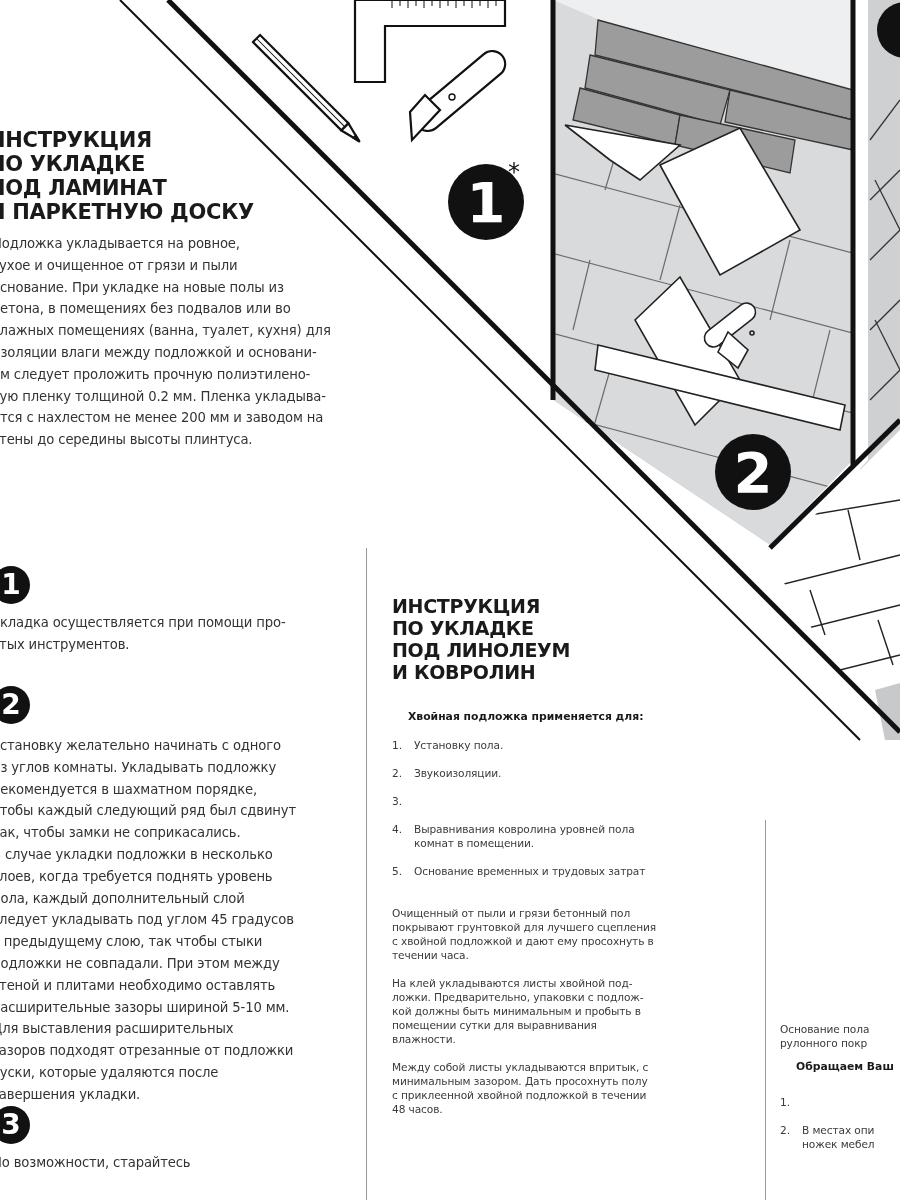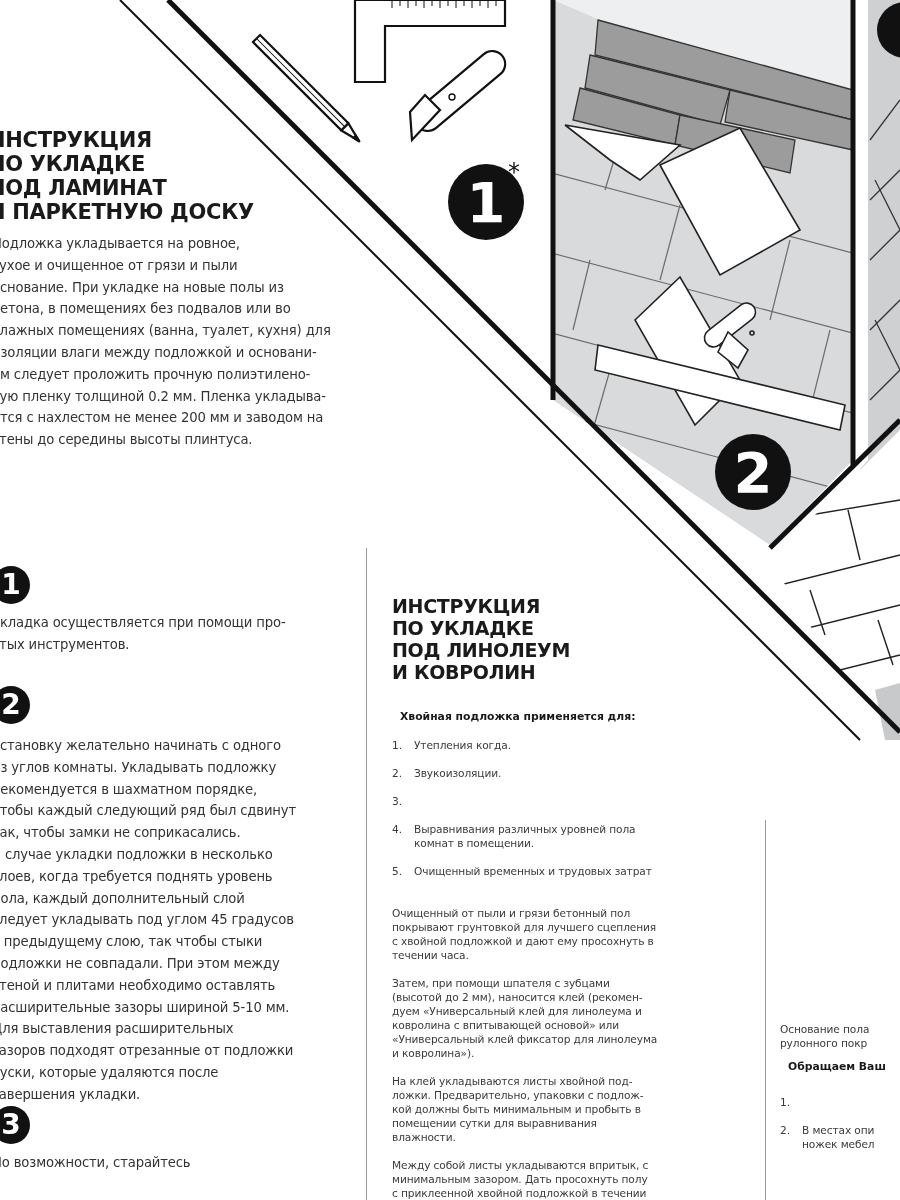--- a/index.html
+++ b/index.html
@@ -23,21 +23,21 @@
     width: 38px; height: 38px; border-radius: 50%; background: #111; color: #fff;
     font-family: "DejaVu Sans", sans-serif; font-weight: bold; font-size: 28px;
     display: flex; align-items: center; justify-content: center; line-height: 1;
   }
 
   .vrule { position: absolute; width: 1px; background: #9a9a9a; z-index: 2; }
 
   ol.steps { margin: 0; padding: 0; list-style: none; }
   ol.steps li { display: flex; }
   ol.steps li .num { width: 22px; flex: none; }
-  .sub-h { font-family: "DejaVu Sans", sans-serif; font-weight: bold; font-size: 10.8px; color: #1a1a1a; margin: 0 0 1px 8px; }
+  .sub-h { font-family: "DejaVu Sans", sans-serif; font-weight: bold; font-size: 10.8px; color: #1a1a1a; margin: 0 0 1px 16px; }
   .para-gap { margin-top: 14px; }
 </style>
 </head>
 <body>
 
 <svg class="illus" viewBox="0 0 900 1200" xmlns="http://www.w3.org/2000/svg">
   <defs>
     <clipPath id="panel2">
         <polygon points="553,0 853,0 853,460 770,545 553,400"></polygon>
       </clipPath>
@@ -213,37 +213,31 @@
 <div class="vrule" style="left:366px; top:548px; height:652px;"></div>
 
 <h2 class="txt h1" style="left:392px; top:595px; font-size:19px; line-height:22px;">ИНСТРУКЦИЯ
 ПО УКЛАДКЕ
 ПОД ЛИНОЛЕУМ
 И КОВРОЛИН</h2>
 
 <div class="txt" style="left:392px; top:710px; width:380px;">
   <p class="sub-h">Хвойная подложка применяется для:</p>
   <ol class="steps body-sm">
-    <li><span class="num">1.</span><span style="white-space:pre-line">Утепления когда.</span></li>
+    <li><span class="num">1.</span><span style="white-space:pre-line">Установку пола.</span></li>
     <li><span class="num">2.</span><span style="white-space:pre-line">Звукоизоляции.</span></li>
     <li><span class="num">3.</span></li>
-    <li><span class="num">4.</span><span style="white-space:pre-line">Выравнивания различных уровней пола
+    <li><span class="num">4.</span><span style="white-space:pre-line">Выравнивания ковролина уровней пола
 комнат в помещении.</span></li>
-    <li><span class="num">5.</span><span style="white-space:pre-line">Очищенный временных и трудовых затрат</span></li>
+    <li><span class="num">5.</span><span style="white-space:pre-line">Основание временных и трудовых затрат</span></li>
   </ol>
   <p class="body-sm para-gap">Очищенный от пыли и грязи бетонный пол
 покрывают грунтовкой для лучшего сцепления
 с хвойной подложкой и дают ему просохнуть в
 течении часа.</p>
-  <p class="body-sm para-gap">Затем, при помощи шпателя с зубцами
-(высотой до 2 мм), наносится клей (рекомен-
-дуем «Универсальный клей для линолеума и
-ковролина с впитывающей основой» или
-«Универсальный клей фиксатор для линолеума
-и ковролина»).</p>
   <p class="body-sm para-gap">На клей укладываются листы хвойной под-
 ложки. Предварительно, упаковки с подлож-
 кой должны быть минимальным и пробыть в
 помещении сутки для выравнивания
 влажности.</p>
   <p class="body-sm para-gap">Между собой листы укладываются впритык, с
 минимальным зазором. Дать просохнуть полу
 с приклеенной хвойной подложкой в течении
 48 часов.</p>
 </div>

